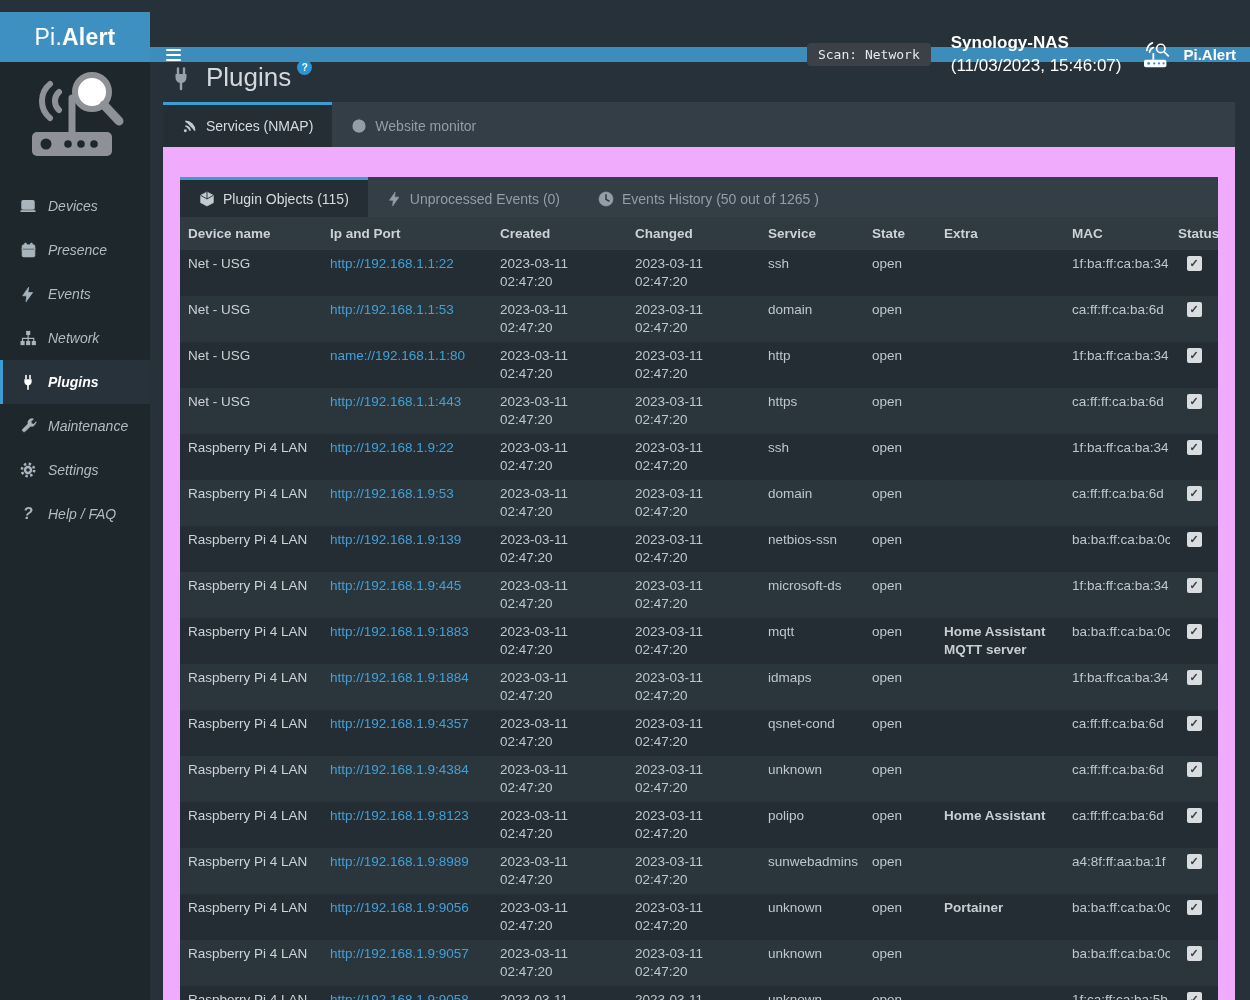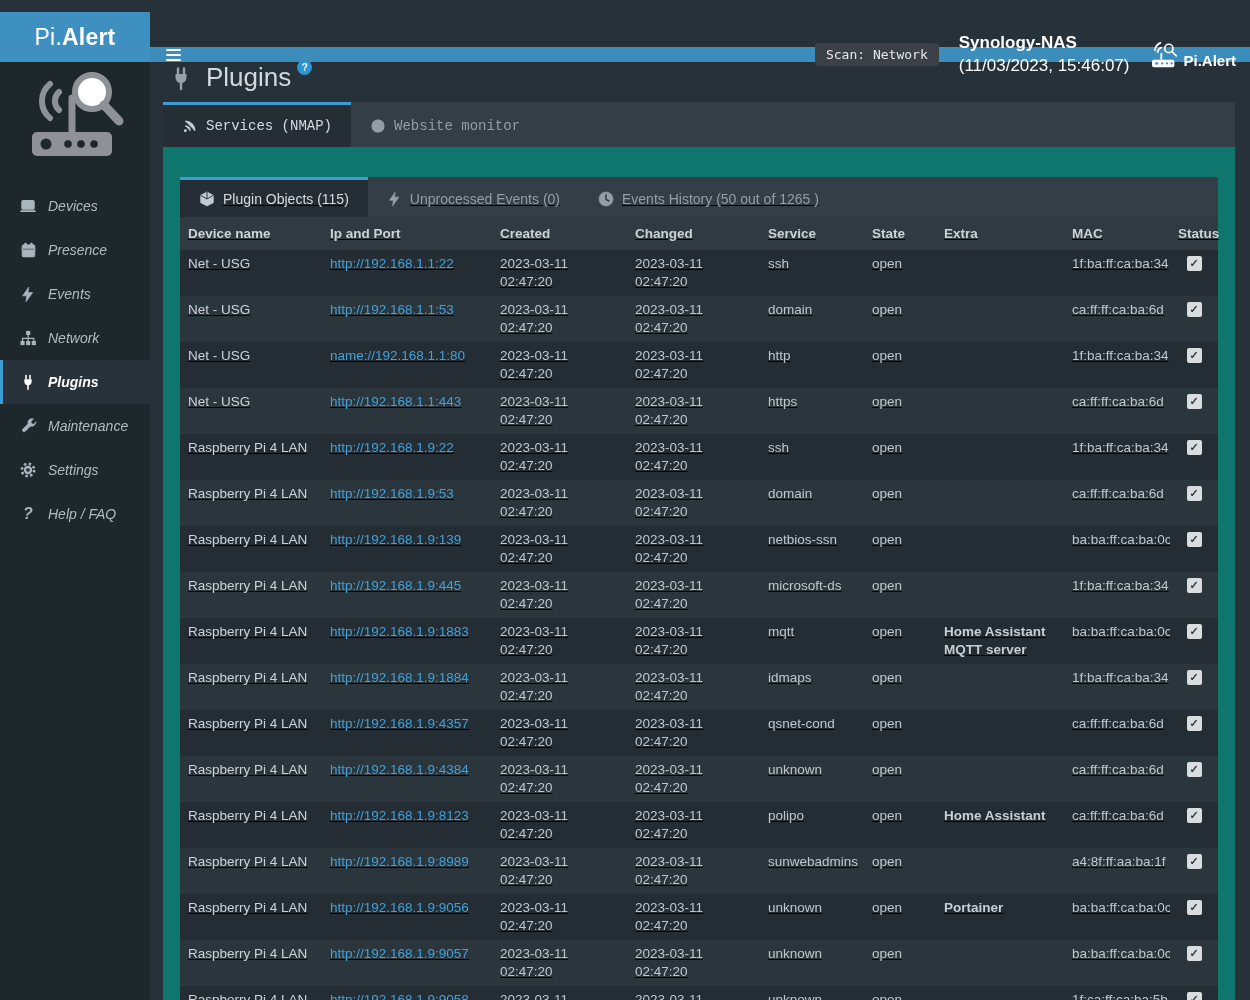--- a/index.html
+++ b/index.html
@@ -13,21 +13,21 @@
   .logo b { font-weight:bold; }
   .navbar { flex:1; background:#3c8dbc; display:flex; align-items:center; justify-content:space-between;margin-top:35px; }
   .hamburger { width:45px; height:50px; display:flex; flex-direction:column; align-items:flex-start;
     justify-content:center; padding-left:16px; gap:3px; cursor:pointer; }
   .hamburger i { display:block; width:15px; height:2px; background:#fff; border-radius:1px; }
   .nav-right { display:flex; align-items:center; gap:20px; padding-right:14px; }
   .scan-badge { font-family:"DejaVu Sans Mono", monospace; font-size:13px; color:#e6e9eb;
     background:#3b4147; border-radius:4px; padding:4px 11px; }
   .host-block { color:#fff; font-size:17px; line-height:1.35; }
   .host-block .hname { font-weight:bold; }
-  .mini-brand { display:flex; align-items:flex-end; color:#fff; font-weight:bold; font-size:15px; cursor:pointer; }
+  .mini-brand { display:flex; align-items:center; gap:8px; color:#fff; font-weight:bold; font-size:15px; cursor:pointer; }
 
   
   .sidebar { position:fixed; top:50px; left:0; width:150px; height:950px; background:#1d272c;font-style:italic; }
   .side-logo { display:flex; justify-content:center; padding:12px 0 14px 0; }
   .side-item { display:flex; align-items:center; height:44px; padding-left:15px; gap:10px;
     color:#b0bcc2; font-size:14px; border-left:3px solid transparent; cursor:pointer; }
   .side-item .ic { width:20px; display:flex; justify-content:center; }
   .side-item svg { fill:#a9b5bc; stroke:#a9b5bc; }
   .side-item.active { background:#27323a; border-left-color:#3c9dd4; color:#fff; font-weight:bold; }
   .side-item.active svg { fill:#fff; stroke:#fff; }
@@ -39,27 +39,27 @@
   .page-head { display:flex; align-items:flex-start; gap:13px; height:46px; padding-top:6px; padding-left:6px; }
   .page-head h1 { margin:0; font-size:26px; font-weight:400; color:#d3d8dd; line-height:30px; }
   .qbadge { width:15px; height:15px; border-radius:50%; background:#2a96d4; color:#fff;
     font-size:10px; font-weight:bold; display:flex; align-items:center; justify-content:center;
     margin-top:-2px; margin-left:-7px; cursor:pointer; }
   .plug-big { margin-top:4px; }
 
   .tabstrip { display:flex; background:#343e46; }
   .tabstrip .tab { display:flex; align-items:center; gap:8px; padding:0 19px; font-size:14px;
     color:#939ea7; border-top:3px solid transparent; cursor:pointer; white-space:pre; }
-  .tabstrip.outer .tab { height:45px;font-family:Liberation Mono, monospace; }
+  .tabstrip.outer .tab { height:45px; }
   .tabstrip.inner .tab { height:40px; }
   .tabstrip .tab.active { background:#242e34; border-top-color:#3c9dd4; color:#d6dbdf; }
   .tab svg { fill:#939ea7; stroke:#939ea7; }
   .tab.active svg { fill:#c3cbd1; stroke:#c3cbd1; }
 
-  .panel { flex:1; background:#0f766e; padding:30px 17px 0 17px; overflow:hidden;text-decoration:underline; }
+  .panel { flex:1; background:#f0abfc; padding:30px 17px 0 17px; overflow:hidden; }
 
   
   table { width:100%; border-collapse:collapse; font-size:13.5px; table-layout:fixed; }
   thead th { background:#303a41; color:#ccd2d7; font-weight:bold; text-align:left;
     padding:9px 8px; cursor:pointer; }
   col.c-device{width:142px} col.c-ip{width:170px} col.c-created{width:135px} col.c-changed{width:133px}
   col.c-service{width:104px} col.c-state{width:72px} col.c-extra{width:128px} col.c-mac{width:106px}
   col.c-status{width:48px}
   tbody td { padding:5px 8px; color:#bfc7cd; line-height:18px; vertical-align:top; overflow:hidden; }
   tbody tr:nth-child(odd) { background:#232d33; }

